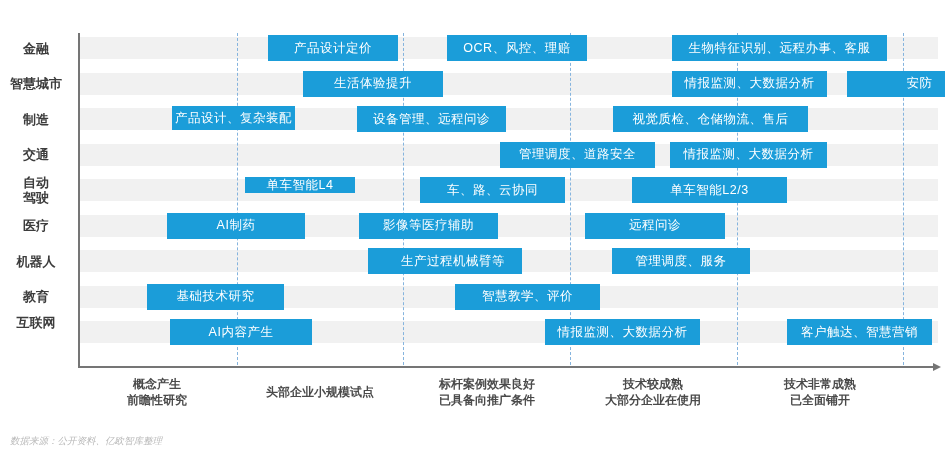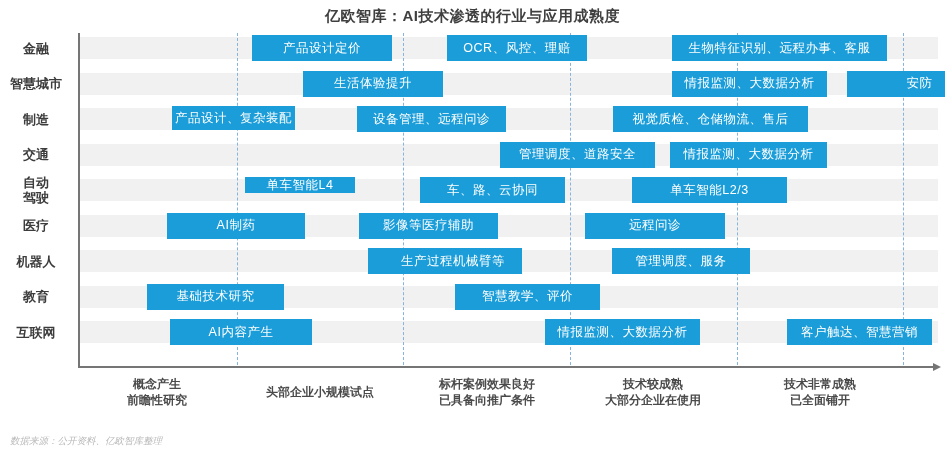--- a/index.html
+++ b/index.html
@@ -22,21 +22,20 @@
              border-bottom:4px solid transparent;border-left:8px solid #757575;}
   .stagelabel{position:absolute;width:210px;height:36px;display:flex;align-items:center;justify-content:center;
               text-align:center;font-size:12px;font-weight:bold;color:#4a4a4a;
               white-space:pre-line;line-height:16px;}
   .source{position:absolute;left:10px;top:435px;font-size:9.5px;font-style:italic;color:#b8b8b8;}
 </style>
 </head>
 <body style="--bar: #1b9dd9;">
 
 <div class="canvas">
-  <div class="title">亿欧智库：AI技术渗透的行业与应用成熟度</div>
   <div id="bands">
       <div class="band" style="left: 78px; top: 37px; width: 860px; height: 22px; background: rgb(241, 241, 241);"></div>
       <div class="band" style="left: 78px; top: 72.5px; width: 860px; height: 22px; background: rgb(241, 241, 241);"></div>
       <div class="band" style="left: 78px; top: 108px; width: 860px; height: 22px; background: rgb(241, 241, 241);"></div>
       <div class="band" style="left: 78px; top: 143.5px; width: 860px; height: 22px; background: rgb(241, 241, 241);"></div>
       <div class="band" style="left: 78px; top: 179px; width: 860px; height: 22px; background: rgb(241, 241, 241);"></div>
       <div class="band" style="left: 78px; top: 214.5px; width: 860px; height: 22px; background: rgb(241, 241, 241);"></div>
       <div class="band" style="left: 78px; top: 250px; width: 860px; height: 22px; background: rgb(241, 241, 241);"></div>
       <div class="band" style="left: 78px; top: 285.5px; width: 860px; height: 22px; background: rgb(241, 241, 241);"></div>
       <div class="band" style="left: 78px; top: 321px; width: 860px; height: 22px; background: rgb(241, 241, 241);"></div>
@@ -44,31 +43,31 @@
   <div id="rowlabels">
       <div class="rowlabel" style="top: 30px; height: 36px;">金融</div>
       <div class="rowlabel" style="top: 65.5px; height: 36px;">智慧城市</div>
       <div class="rowlabel" style="top: 101px; height: 36px;">制造</div>
       <div class="rowlabel" style="top: 136.5px; height: 36px;">交通</div>
       <div class="rowlabel" style="top: 172px; height: 36px;">自动
 驾驶</div>
       <div class="rowlabel" style="top: 207.5px; height: 36px;">医疗</div>
       <div class="rowlabel" style="top: 243px; height: 36px;">机器人</div>
       <div class="rowlabel" style="top: 278.5px; height: 36px;">教育</div>
-      <div class="rowlabel" style="top: 314px; height: 36px;">互联网</div>
+      <div class="rowlabel" style="top: 304px; height: 36px;">互联网</div>
     </div>
   <div id="dashlines">
       <div class="dashline" style="left: 237px; top: 33px; height: 332px; border-left-color: rgb(133, 180, 222);"></div>
       <div class="dashline" style="left: 403px; top: 33px; height: 332px; border-left-color: rgb(133, 180, 222);"></div>
       <div class="dashline" style="left: 570px; top: 33px; height: 332px; border-left-color: rgb(133, 180, 222);"></div>
       <div class="dashline" style="left: 737px; top: 33px; height: 332px; border-left-color: rgb(133, 180, 222);"></div>
       <div class="dashline" style="left: 903px; top: 33px; height: 332px; border-left-color: rgb(133, 180, 222);"></div>
     </div>
   <div id="boxes">
-      <div class="appbox" style="left: 252px; top: 35px; width: 140px; height: 26px;">产品设计定价</div>
+      <div class="appbox" style="left: 268px; top: 35px; width: 130px; height: 26px;">产品设计定价</div>
       <div class="appbox" style="left: 447px; top: 35px; width: 140px; height: 26px;">OCR、风控、理赔</div>
       <div class="appbox" style="left: 672px; top: 35px; width: 215px; height: 26px;">生物特征识别、远程办事、客服</div>
       <div class="appbox" style="left: 303px; top: 70.5px; width: 140px; height: 26px;">生活体验提升</div>
       <div class="appbox" style="left: 672px; top: 70.5px; width: 155px; height: 26px;">情报监测、大数据分析</div>
       <div class="appbox" style="left: 847px; top: 70.5px; width: 81px; height: 26px; padding-left: 32px;">安防</div>
       <div class="appbox" style="left: 172px; top: 106px; width: 123px; height: 24px;">产品设计、复杂装配</div>
       <div class="appbox" style="left: 357px; top: 106px; width: 149px; height: 26px;">设备管理、远程问诊</div>
       <div class="appbox" style="left: 613px; top: 106px; width: 195px; height: 26px;">视觉质检、仓储物流、售后</div>
       <div class="appbox" style="left: 500px; top: 141.5px; width: 155px; height: 26px;">管理调度、道路安全</div>
       <div class="appbox" style="left: 670px; top: 141.5px; width: 157px; height: 26px;">情报监测、大数据分析</div>

